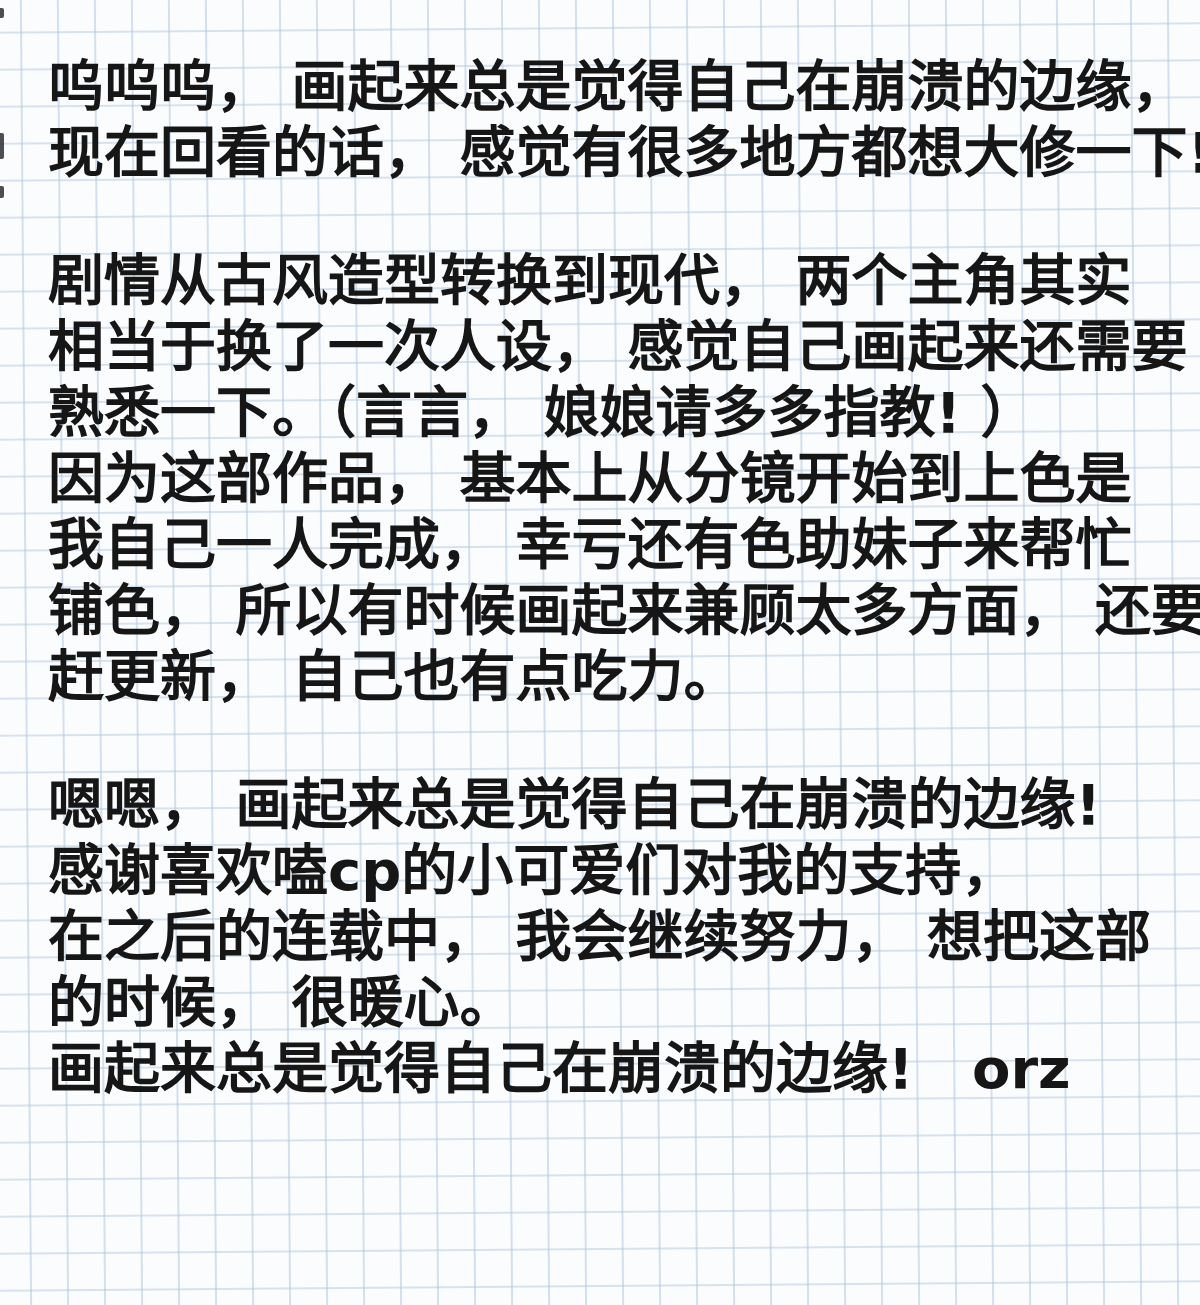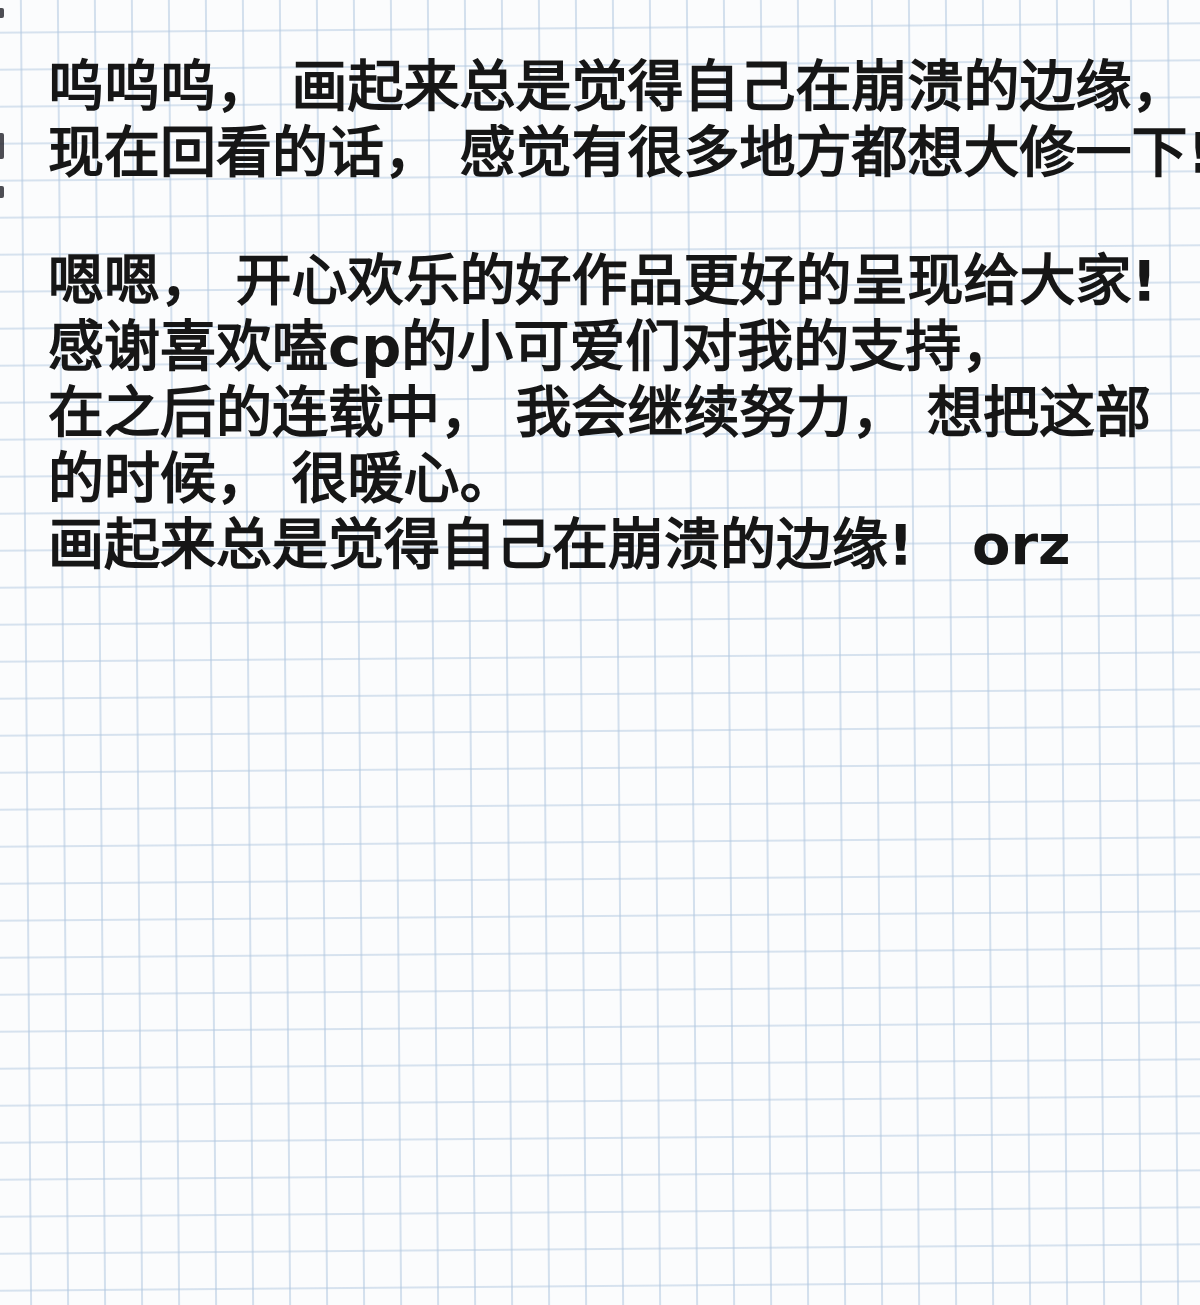--- a/index.html
+++ b/index.html
@@ -71,23 +71,32 @@
   <div class="edge-mark m2"></div>
   <div class="edge-mark m3"></div>
 
   <div class="text-layer">
 
     <div class="para">
       <div class="line">呜呜呜， 画起来总是觉得自己在崩溃的边缘，</div>
       <div class="line">现在回看的话， 感觉有很多地方都想大修一下!</div>
     </div>
 
+    <div class="para">
+      <div class="line">剧情从古风造型转换到现代， 两个主角其实</div>
+      <div class="line">相当于换了一次人设， 感觉自己画起来还需要</div>
+      <div class="line">熟悉一下。（言言， 娘娘请多多指教! ）</div>
+      <div class="line">因为这部作品， 基本上从分镜开始到上色是</div>
+      <div class="line">我自己一人完成， 幸亏还有色助妹子来帮忙</div>
+      <div class="line">铺色， 所以有时候画起来兼顾太多方面， 还要</div>
+      <div class="line">赶更新， 自己也有点吃力。</div>
+    </div>
 
     <div class="para">
-      <div class="line">嗯嗯， 开心欢乐的好作品更好的呈现给大家!</div>
+      <div class="line">嗯嗯， 画起来总是觉得自己在崩溃的边缘!</div>
       <div class="line">感谢喜欢嗑cp的小可爱们对我的支持，</div>
       <div class="line">在之后的连载中， 我会继续努力， 想把这部</div>
       <div class="line">的时候， 很暖心。</div>
       <div class="line">画起来总是觉得自己在崩溃的边缘!   orz</div>
     </div>
 
   </div>
 </div>
 
 </body></html>

